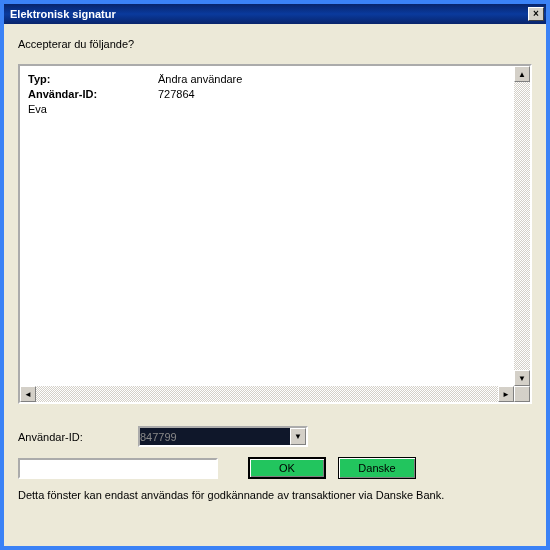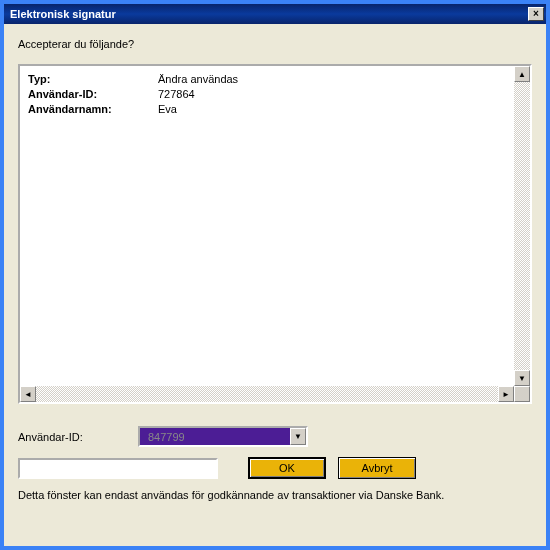--- a/index.html
+++ b/index.html
@@ -126,25 +126,25 @@
     display: flex;
     align-items: center;
     margin-bottom: 10px;
   }
   .form-label {
     width: 120px;
   }
   .select-box {
     width: 170px; height: 21px;
     border: 2px inset #fff;
-    background: #4c1d95;
+    background: #0f172a;
     display: flex;
     align-items: center;
     justify-content: space-between;
-    padding-left: 8px;
+    padding-left: 0;
     color: #888;
   }
   .select-arrow {
     width: 16px; height: 17px;
     background: #d4d0c8;
     border: 1px solid #fff;
     border-right-color:#808080;
     border-bottom-color:#808080;
     display: flex;
     align-items: center;
@@ -155,21 +155,21 @@
   .text-input {
     width: 200px; height: 21px;
     border: 2px inset #fff;
     background: #fff;
     font-family: inherit;
     font-size: 11px;
     padding: 0 3px;
   }
   .btn {
     width: 78px; height: 22px;
-    background: #eab308;
+    background: #22c55e;
     border: 1px solid #000;
     box-shadow: inset 1px 1px 0 #fff, inset -1px -1px 0 #808080;
     font-family: inherit;
     font-size: 11px;
     cursor: pointer;
     margin-left: 12px;
   }
   .btn.ok {
     border: 2px solid #000;
     box-shadow: inset 1px 1px 0 #fff, inset -1px -1px 0 #808080;
@@ -193,28 +193,27 @@
   </div>
 
   <div class="content">
 
     <div class="prompt">Accepterar du följande?</div>
 
     <div class="details-wrap">
       <div class="details-inner" style="right:16px;bottom:16px;">
         <div class="detail-row">
           <div class="detail-label">Typ:</div>
-          <div class="detail-value">Ändra användas</div>
+          <div class="detail-value">Ändra användare</div>
         </div>
         <div class="detail-row">
           <div class="detail-label">Användar-ID:</div>
           <div class="detail-value">727864</div>
         </div>
         <div class="detail-row">
-          <div class="detail-label">Användarnamn:</div>
           <div class="detail-value">Eva</div>
         </div>
       </div>
 
       <div class="vscroll">
         <div class="sb-btn">
             <span>▲</span>
           </div>
         <div class="track"></div>
         <div class="sb-btn">
@@ -241,21 +240,21 @@
           <span>847799</span>
           <div class="select-arrow">
             <span>▼</span>
           </div>
         </div>
       </div>
 
       <div class="form-row">
         <input type="password" class="text-input" value="" style="">
         <button class="btn ok">OK</button>
-        <button class="btn">Avbryt</button>
+        <button class="btn">Danske</button>
       </div>
 
     </div>
 
     <div class="footer-note">Detta fönster kan endast användas för godkännande av transaktioner via Danske Bank.</div>
 
   </div>
 </div>
 
 </body></html>

